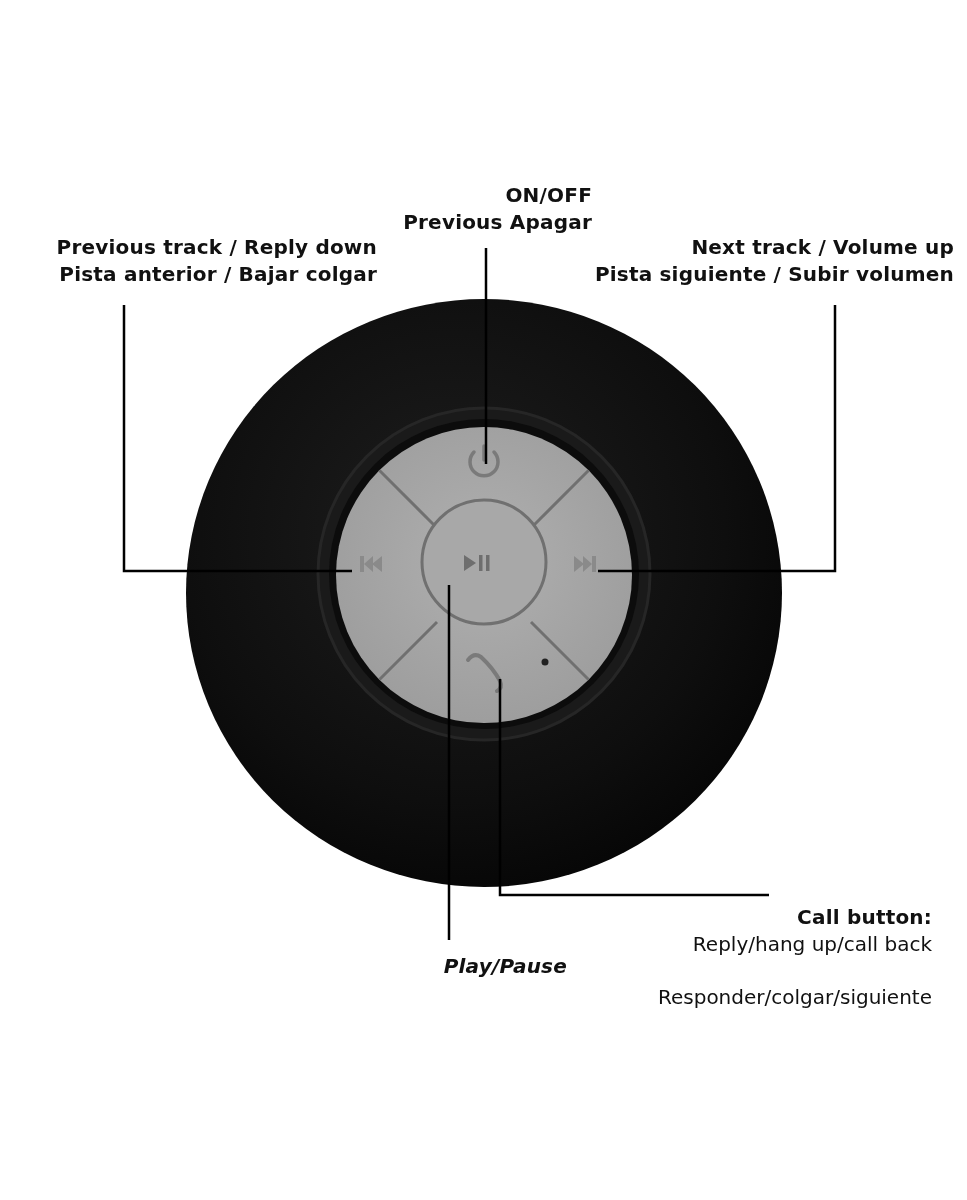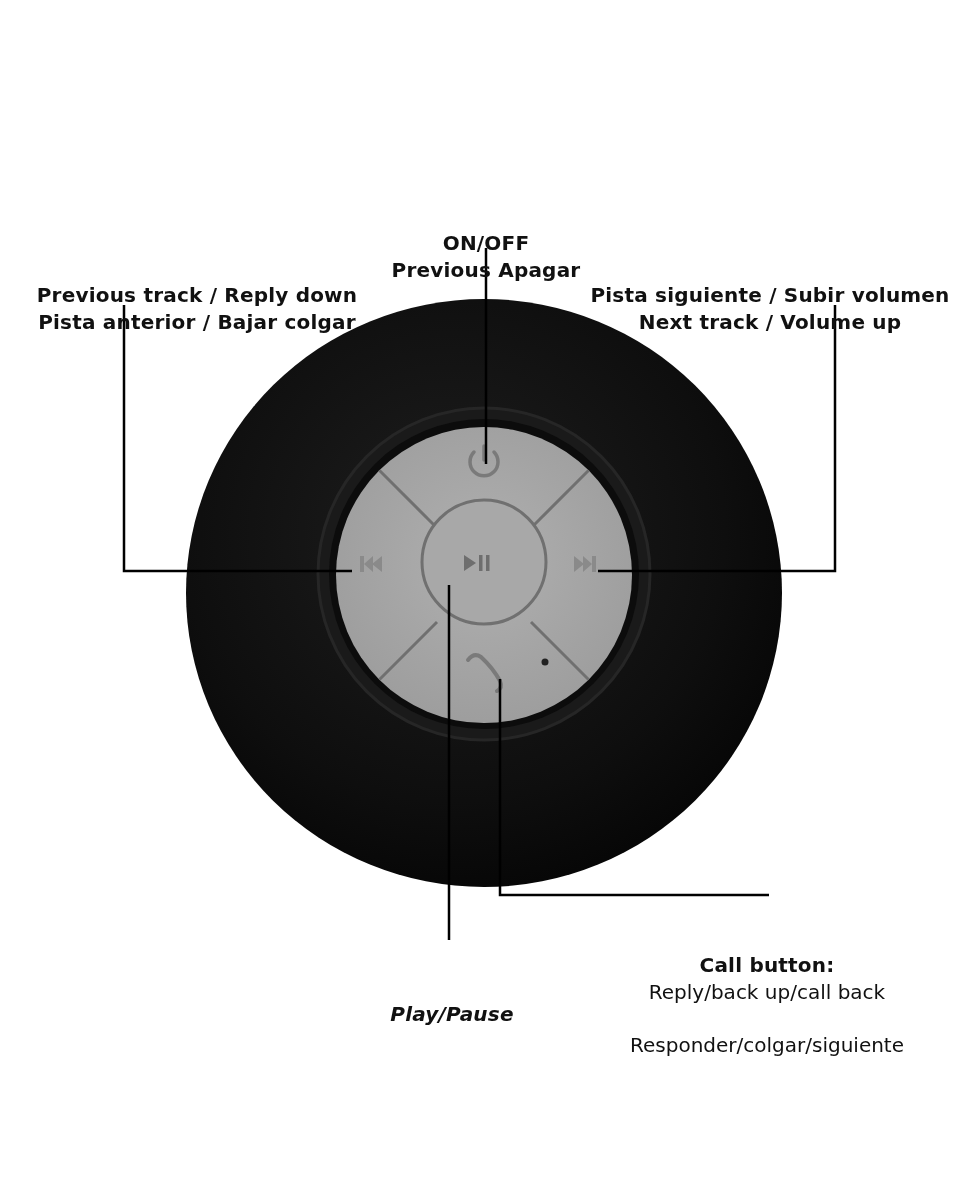--- a/index.html
+++ b/index.html
@@ -1,18 +1,18 @@
 <!DOCTYPE html>
 <html><head>
 <meta charset="utf-8">
 <style>
   html, body { margin:0; padding:0; background:#ffffff; }
   body { width:967px; height:1200px; position:relative; overflow:hidden;
          font-family:"DejaVu Sans","Liberation Sans",sans-serif; color:#111; }
-  .lbl { position:absolute; text-align:center; white-space:nowrap; line-height:27px;margin-top:48px; }
+  .lbl { position:absolute; text-align:right; white-space:nowrap; line-height:27px; }
   .b { font-weight:bold; font-size:20px; letter-spacing:0.2px; }
   .r { font-weight:normal; font-size:20px; }
   .lbl div { display:block; }
   svg.art { position:absolute; left:0; top:0; }
 </style>
 </head>
 <body>
 
 <svg class="art" width="967" height="1200" viewBox="0 0 967 1200">
   <defs>
@@ -89,26 +89,26 @@
   <div>ON/OFF</div>
   <div>Previous Apagar</div>
 </div>
 
 <div class="lbl b" style="left:17px; top:234px; width:360px;">
   <div>Previous track / Reply down</div>
   <div>Pista anterior / Bajar colgar</div>
 </div>
 
 <div class="lbl b" style="left:586px; top:234px; width:368px;">
+  <div>Next track / Volume up</div>
   <div>Pista siguiente / Subir volumen</div>
-  <div>Next track / Volume up</div>
 </div>
 
 <div class="lbl b" style="left:337px; top:953px; width:230px;font-style:italic;">
   <div>Play/Pause</div>
 </div>
 
 <div class="lbl" style="left:602px; top:904px; width:330px;">
   <div class="b">Call button:</div>
-  <div class="r">Reply/back up/call back</div>
+  <div class="r">Reply/hang up/call back</div>
   <div style="height:26px"></div>
   <div class="r">Responder/colgar/siguiente</div>
 </div>
 
 </body></html>

